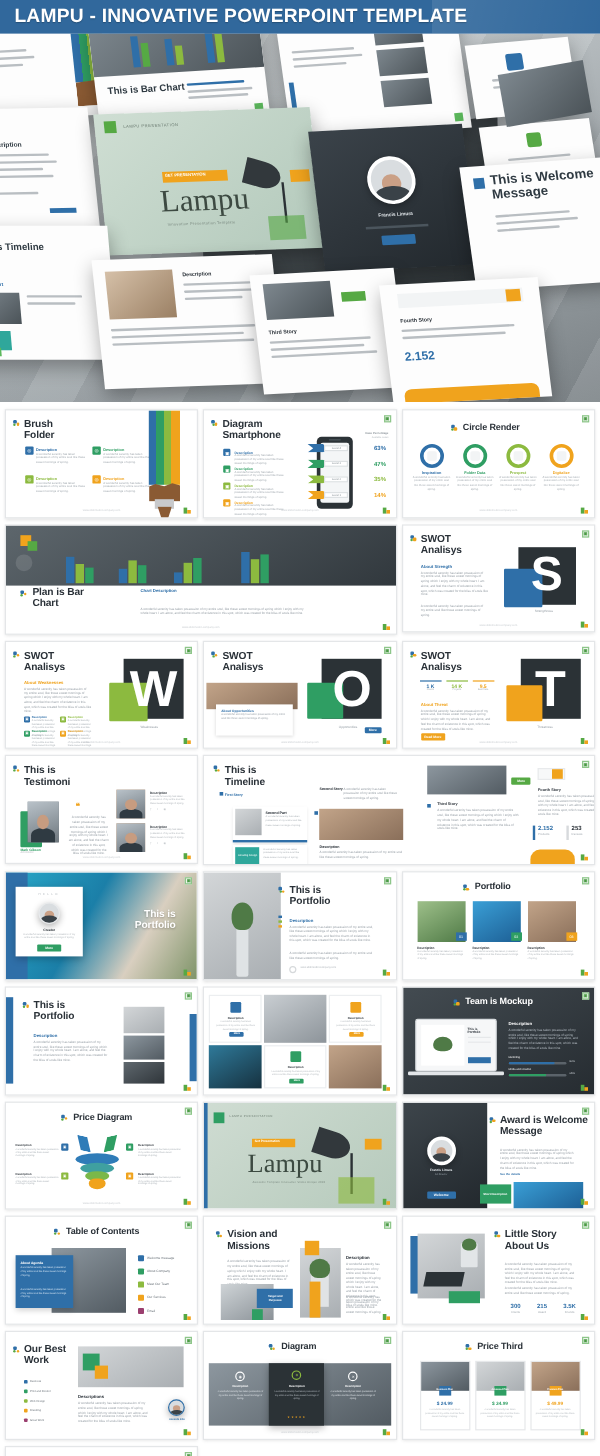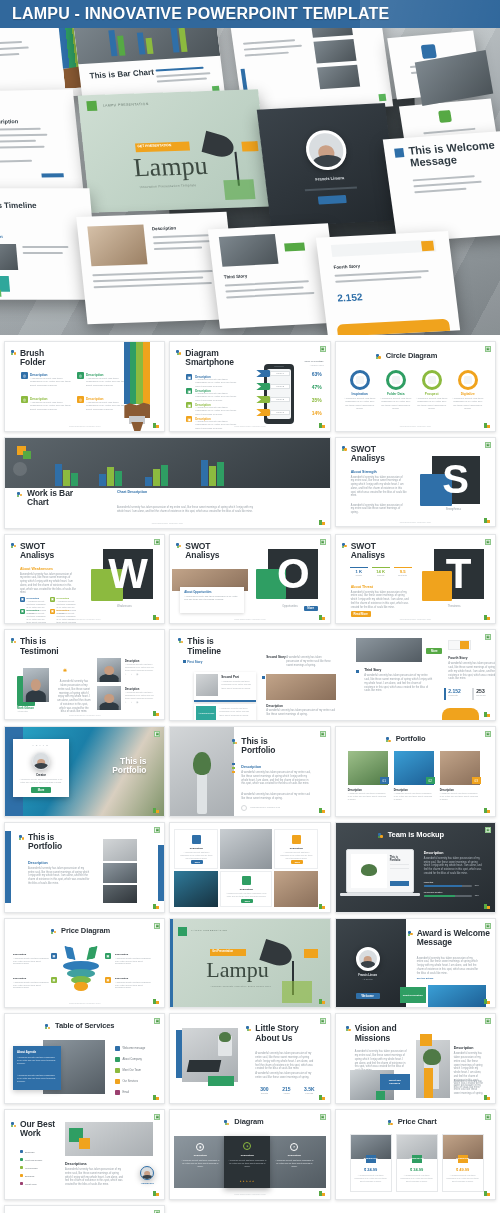--- a/index.html
+++ b/index.html
@@ -454,21 +454,21 @@
           <i class="s2"></i>
         </span>
     </div>
 
     <div class="thumb">
       <span class="logo-ic" style="left:40px; top:12px;">
           <i class="a"></i>
           <i class="b"></i>
           <i class="c"></i>
         </span>
-      <div class="t-title sz-md" style="left:50px; top:10px;">Circle Diagram</div>
+      <div class="t-title sz-md" style="left:50px; top:10px;">Circle Render</div>
       <div class="circle-item" style="left:8px; top:28px; width:32px;">
         <div class="ring" style="border-color:#2f6fa8;">
             <span></span>
           </div>
         <div class="lbl" style="color:#2f6fa8;">Inspiration</div>
         <div class="txt">A wonderful serenity has taken possession of my entire soul like these sweet mornings of spring.</div>
       </div>
       <div class="circle-item" style="left:44px; top:28px; width:32px;">
         <div class="ring" style="border-color:#2f9e63;">
             <span></span>
@@ -513,21 +513,21 @@
       <div style="position:absolute; left:148px; bottom:46%; width:7px; height:17px; background:#8cba3f;"></div>
       <div style="position:absolute; left:156px; bottom:46%; width:7px; height:21px; background:#2f9e63;"></div>
       <div style="position:absolute; left:196px; bottom:46%; width:7px; height:26px; background:#2f6fa8;"></div>
       <div style="position:absolute; left:204px; bottom:46%; width:7px; height:20px; background:#8cba3f;"></div>
       <div style="position:absolute; left:212px; bottom:46%; width:7px; height:24px; background:#2f9e63;"></div>
       <span class="logo-ic" style="left:12px; bottom:30px;">
           <i class="a"></i>
           <i class="b"></i>
           <i class="c"></i>
         </span>
-      <div class="t-title sz-lg" style="left:22px; bottom:20px; white-space:pre-line;">Work is Bar
+      <div class="t-title sz-lg" style="left:22px; bottom:20px; white-space:pre-line;">Plan is Bar
 Chart</div>
       <div class="t-sub" style="left:112px; bottom:34px;">Chart Description</div>
       <div class="t-body" style="left:112px; bottom:14px; width:140px;">A wonderful serenity has taken possession of my entire soul, like these sweet mornings of spring which I enjoy with my whole heart. I am alone, and feel the charm of existence in this spot, which was created for the bliss of souls like mine.</div>
       <div class="t-footnote">www.slidemodel-company.com</div>
       <span class="corner-foot">
           <i class="s1"></i>
           <i class="s2"></i>
         </span>
     </div>
 
@@ -1007,21 +1007,21 @@
           <i class="s2"></i>
         </span>
     </div>
 
     <div class="thumb">
       <span class="logo-ic" style="left:40px; top:10px;">
           <i class="a"></i>
           <i class="b"></i>
           <i class="c"></i>
         </span>
-      <div class="t-title sz-md" style="left:50px; top:8px;">Table of Services</div>
+      <div class="t-title sz-md" style="left:50px; top:8px;">Table of Contents</div>
       <div class="photo" style="left:38px; top:26px; width:62px; height:54px;"></div>
       <div style="position:absolute; left:8px; top:32px; width:48px; height:44px; background:#2f6fa8; box-shadow:0 2px 5px rgba(0,0,0,.2);">
         <div style="position:absolute; left:4px; top:4px; font-size:2.8px; font-weight:bold; color:#fff;">About Agenda</div>
         <div style="position:absolute; left:4px; top:10px; right:4px; font-size:2px; color:#cfe0ef; line-height:1.5;">A wonderful serenity has taken possession of my entire soul like these sweet mornings of spring.</div>
         <div style="position:absolute; left:4px; top:28px; right:4px; font-size:2px; color:#cfe0ef; line-height:1.5;">A wonderful serenity has taken possession of my entire soul like these sweet mornings of spring.</div>
       </div>
       <div class="toc-row" style="left:110px; top:32px;">
         <span class="sq" style="background:#2f6fa8;"></span>
         <span class="tx">Welcome message</span>
       </div>
@@ -1033,56 +1033,20 @@
         <span class="sq" style="background:#8cba3f;"></span>
         <span class="tx">Meet Our Team</span>
       </div>
       <div class="toc-row" style="left:110px; top:65px;">
         <span class="sq" style="background:#f0a31d;"></span>
         <span class="tx">Our Services</span>
       </div>
       <div class="toc-row" style="left:110px; top:76px;">
         <span class="sq" style="background:#9b3f6f;"></span>
         <span class="tx">Email</span>
-      </div>
-      <span class="corner-badge">▣</span>
-      <span class="corner-foot">
-          <i class="s1"></i>
-          <i class="s2"></i>
-        </span>
-    </div>
-
-    <div class="thumb">
-      <div style="position:absolute; left:6px; top:16px; width:14px; height:48px; background:#2f6fa8;"></div>
-      <div class="photo gray" style="left:12px; top:14px; width:56px; height:54px;">
-        <div style="position:absolute; right:6px; top:8px; width:14px; height:20px; background:#e2e5e7; border-radius:1px;"></div>
-        <div style="position:absolute; right:7px; top:4px; width:12px; height:10px; background:#4f7a46; border-radius:50% 50% 40% 40%;"></div>
-        <div style="position:absolute; left:6px; bottom:10px; width:32px; height:12px; background:#2b3236; transform:skewX(-12deg);"></div>
-      </div>
-      <div style="position:absolute; left:38px; top:62px; width:26px; height:10px; background:#2f9e63;"></div>
-      <span class="logo-ic" style="left:76px; top:12px;">
-          <i class="a"></i>
-          <i class="b"></i>
-          <i class="c"></i>
-        </span>
-      <div class="t-title sz-lg" style="left:85px; top:10px; white-space:pre-line;">Little Story
-About Us</div>
-      <div class="t-body" style="left:85px; top:38px; width:58px;">A wonderful serenity has taken possession of my entire soul, like these sweet mornings of spring which I enjoy with my whole heart. I am alone, and feel the charm of existence in this spot, which was created for the bliss of souls like mine.</div>
-      <div class="t-body" style="left:85px; top:58px; width:58px;">A wonderful serenity has taken possession of my entire soul like these sweet mornings of spring.</div>
-      <div class="stat" style="left:85px; top:72px; width:18px;">
-        <div class="n">300</div>
-        <div class="l">Clients</div>
-      </div>
-      <div class="stat" style="left:107px; top:72px; width:18px;">
-        <div class="n">215</div>
-        <div class="l">Award</div>
-      </div>
-      <div class="stat" style="left:129px; top:72px; width:20px;">
-        <div class="n">3.5K</div>
-        <div class="l">Friends</div>
       </div>
       <span class="corner-badge">▣</span>
       <span class="corner-foot">
           <i class="s1"></i>
           <i class="s2"></i>
         </span>
     </div>
 
     <div class="thumb">
       <span class="logo-ic" style="left:10px; top:12px;">
@@ -1107,20 +1071,56 @@
       <div class="t-body" style="left:118px; top:38px; width:30px;">A wonderful serenity has taken possession of my entire soul, like these sweet mornings of spring which I enjoy with my whole heart. I am alone, and feel the charm of existence in this spot, which was created for the bliss of souls like mine.</div>
       <div class="t-body" style="left:118px; top:66px; width:30px;">A wonderful serenity has taken possession of my entire soul like these sweet mornings of spring.</div>
       <span class="corner-badge">▣</span>
       <span class="corner-foot">
           <i class="s1"></i>
           <i class="s2"></i>
         </span>
     </div>
 
     <div class="thumb">
+      <div style="position:absolute; left:6px; top:16px; width:14px; height:48px; background:#2f6fa8;"></div>
+      <div class="photo gray" style="left:12px; top:14px; width:56px; height:54px;">
+        <div style="position:absolute; right:6px; top:8px; width:14px; height:20px; background:#e2e5e7; border-radius:1px;"></div>
+        <div style="position:absolute; right:7px; top:4px; width:12px; height:10px; background:#4f7a46; border-radius:50% 50% 40% 40%;"></div>
+        <div style="position:absolute; left:6px; bottom:10px; width:32px; height:12px; background:#2b3236; transform:skewX(-12deg);"></div>
+      </div>
+      <div style="position:absolute; left:38px; top:62px; width:26px; height:10px; background:#2f9e63;"></div>
+      <span class="logo-ic" style="left:76px; top:12px;">
+          <i class="a"></i>
+          <i class="b"></i>
+          <i class="c"></i>
+        </span>
+      <div class="t-title sz-lg" style="left:85px; top:10px; white-space:pre-line;">Little Story
+About Us</div>
+      <div class="t-body" style="left:85px; top:38px; width:58px;">A wonderful serenity has taken possession of my entire soul, like these sweet mornings of spring which I enjoy with my whole heart. I am alone, and feel the charm of existence in this spot, which was created for the bliss of souls like mine.</div>
+      <div class="t-body" style="left:85px; top:58px; width:58px;">A wonderful serenity has taken possession of my entire soul like these sweet mornings of spring.</div>
+      <div class="stat" style="left:85px; top:72px; width:18px;">
+        <div class="n">300</div>
+        <div class="l">Clients</div>
+      </div>
+      <div class="stat" style="left:107px; top:72px; width:18px;">
+        <div class="n">215</div>
+        <div class="l">Award</div>
+      </div>
+      <div class="stat" style="left:129px; top:72px; width:20px;">
+        <div class="n">3.5K</div>
+        <div class="l">Friends</div>
+      </div>
+      <span class="corner-badge">▣</span>
+      <span class="corner-foot">
+          <i class="s1"></i>
+          <i class="s2"></i>
+        </span>
+    </div>
+
+    <div class="thumb">
       <span class="logo-ic" style="left:6px; top:12px;">
           <i class="a"></i>
           <i class="b"></i>
           <i class="c"></i>
         </span>
       <div class="t-title sz-lg" style="left:15px; top:10px; white-space:pre-line;">Our Best
 Work</div>
       <div class="toc-row" style="left:15px; top:40px;">
         <span class="sq" style="width:3px; height:3px; background:#2f6fa8;"></span>
         <span class="tx" style="font-size:2.3px; margin-left:2px;">Business</span>
@@ -1189,21 +1189,21 @@
           <i class="s2"></i>
         </span>
     </div>
 
     <div class="thumb">
       <span class="logo-ic" style="left:52px; top:10px;">
           <i class="a"></i>
           <i class="b"></i>
           <i class="c"></i>
         </span>
-      <div class="t-title sz-md" style="left:62px; top:8px;">Price Chart</div>
+      <div class="t-title sz-md" style="left:62px; top:8px;">Price Third</div>
       <div class="price-card" style="left:14px; top:24px; width:42px; height:58px;">
         <div class="photo" style="left:0; right:0; top:0; height:24px;"></div>
         <div style="position:absolute; left:15px; top:20px; width:10px; height:8px; background:#2f6fa8;"></div>
         <div style="position:absolute; left:2px; right:2px; top:22px; text-align:center; font-size:2px; color:#fff; font-weight:bold;">Business Plan</div>
         <div style="position:absolute; left:0; right:0; top:32px; text-align:center; font-size:4px; font-weight:bold; color:#2f6fa8;">$ 24.99</div>
         <div style="position:absolute; left:3px; right:3px; top:39px; text-align:center; font-size:1.9px; color:#b2b8bd; line-height:1.5;">A wonderful serenity has taken possession of my entire soul like these sweet mornings of spring.</div>
       </div>
       <div class="price-card" style="left:60px; top:24px; width:42px; height:58px;">
         <div class="photo gray" style="left:0; right:0; top:0; height:24px;"></div>
         <div style="position:absolute; left:15px; top:20px; width:10px; height:8px; background:#2f9e63;"></div>

